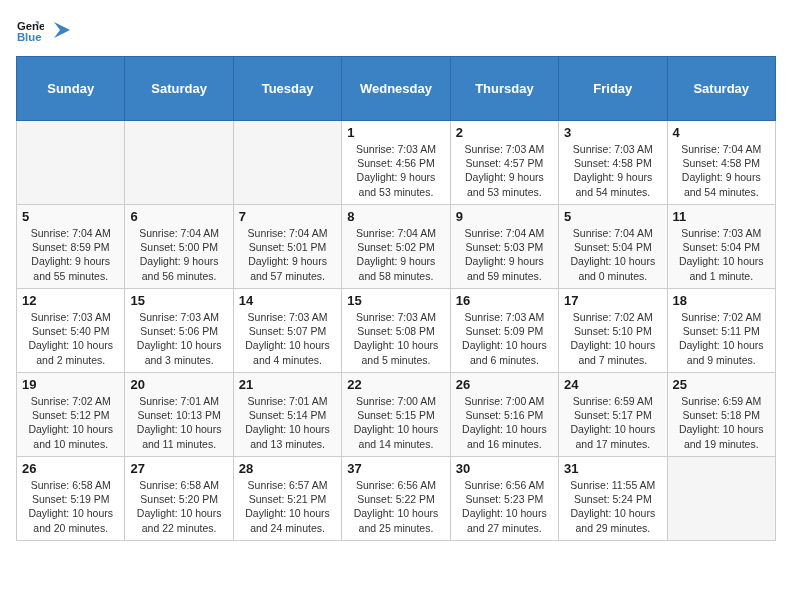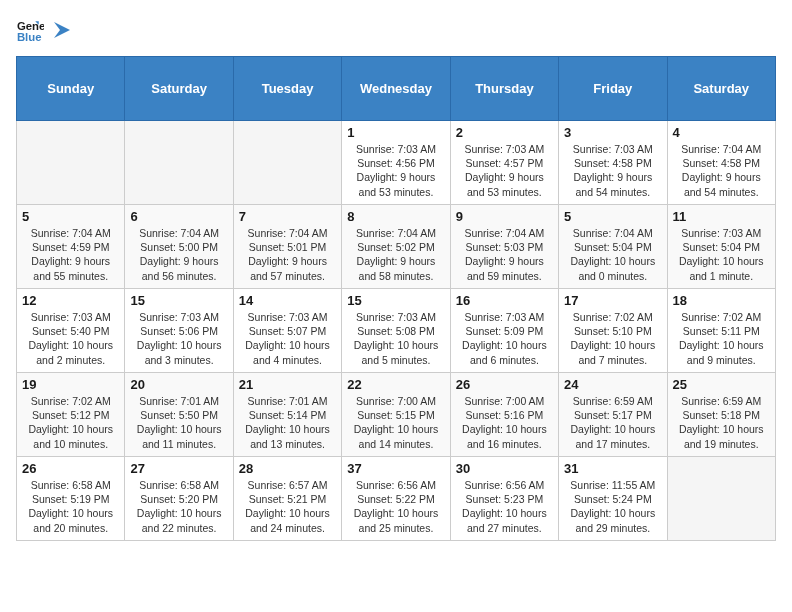--- a/index.html
+++ b/index.html
@@ -147,21 +147,21 @@
           <div class="day-info">Sunrise: 7:04 AM
 Sunset: 4:58 PM
 Daylight: 9 hours
 and 54 minutes.</div>
         </td>
       </tr>
       <tr>
         <td>
           <div class="day-number">5</div>
           <div class="day-info">Sunrise: 7:04 AM
-Sunset: 4:59 PM
+Sunset: 8:59 PM
 Daylight: 9 hours
 and 55 minutes.</div>
         </td>
         <td>
           <div class="day-number">6</div>
           <div class="day-info">Sunrise: 7:04 AM
 Sunset: 5:00 PM
 Daylight: 9 hours
 and 56 minutes.</div>
         </td>
@@ -256,21 +256,21 @@
         <td>
           <div class="day-number">19</div>
           <div class="day-info">Sunrise: 7:02 AM
 Sunset: 5:12 PM
 Daylight: 10 hours
 and 10 minutes.</div>
         </td>
         <td>
           <div class="day-number">20</div>
           <div class="day-info">Sunrise: 7:01 AM
-Sunset: 5:50 PM
+Sunset: 10:13 PM
 Daylight: 10 hours
 and 11 minutes.</div>
         </td>
         <td>
           <div class="day-number">21</div>
           <div class="day-info">Sunrise: 7:01 AM
 Sunset: 5:14 PM
 Daylight: 10 hours
 and 13 minutes.</div>
         </td>

